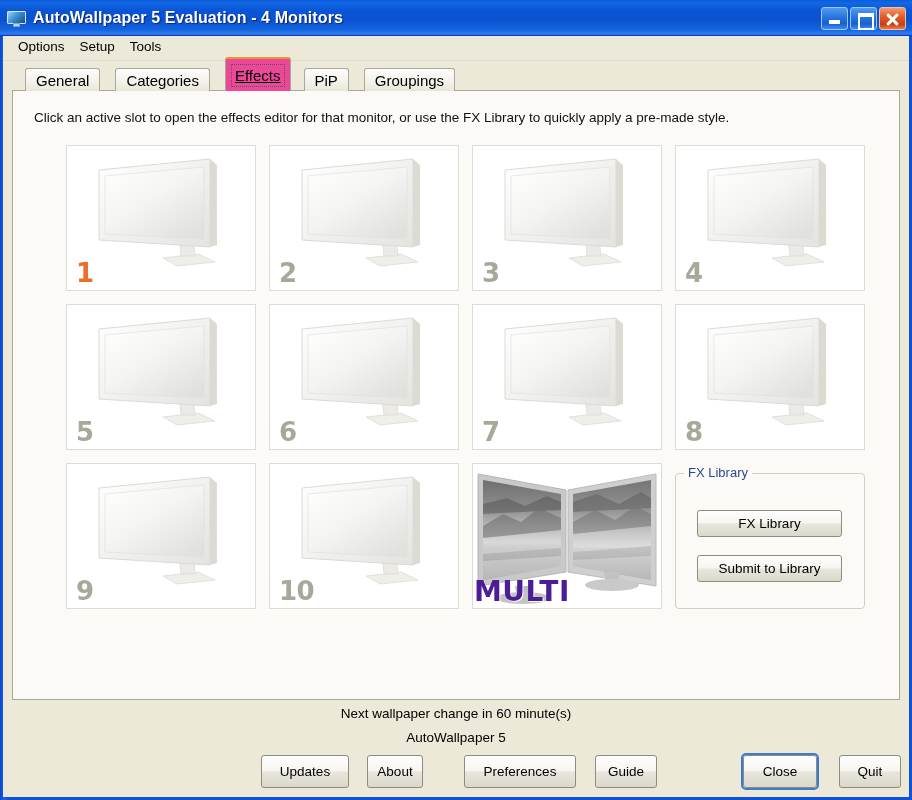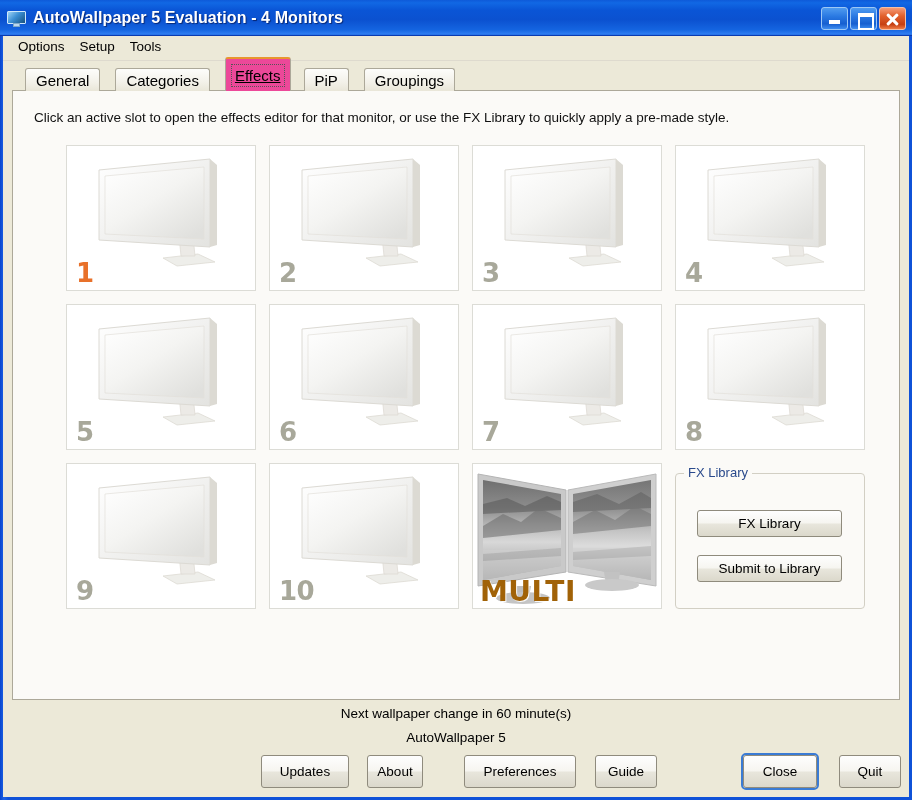--- a/index.html
+++ b/index.html
@@ -238,22 +238,22 @@
     color: #a8a89a;
     text-shadow: 1px 1px 0 rgba(255,255,255,.9);
     z-index: 5;
     line-height: 1.1;
     letter-spacing: -0.5px;
   }
   .slot-num.active { color: #e8712a; }
   .slot-num.multi {
     font-size: 28px;
     letter-spacing: 0.5px;
-    color: #a16207;
-    left: 7px;
+    color: #4c1d95;
+    left: 1px;
     bottom: 0px;
   }
 
   
   .mon-wrap {
     position: absolute;
     left: 0; top: 0;
     width: 190px; height: 146px;
   }
   .mon-svg { display: block; }

